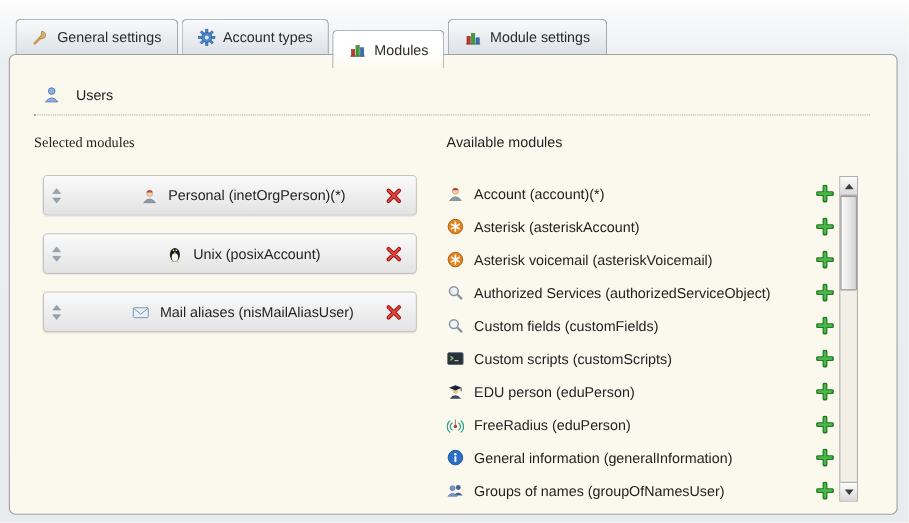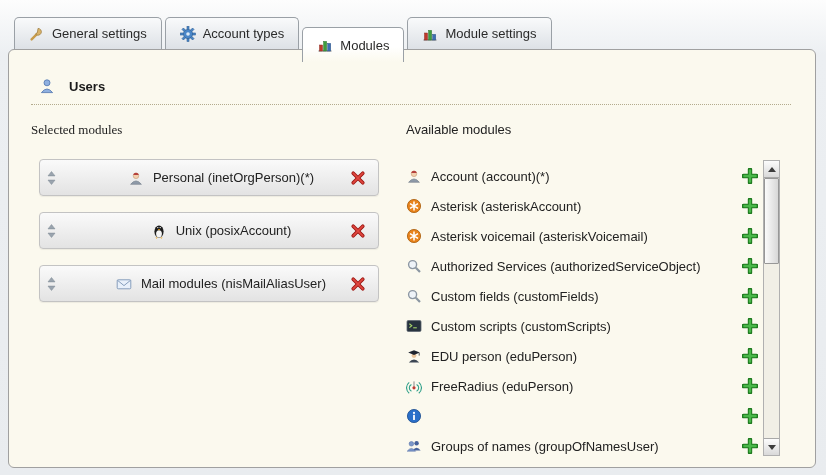--- a/index.html
+++ b/index.html
@@ -9,21 +9,21 @@
   .tabbar{position:absolute;top:15px;left:14px;display:flex;gap:3px;z-index:5;}
   .tab{display:flex;align-items:center;gap:7px;padding:0 14px;height:32px;margin-top:2px;
        border:1px solid #9aa0a6;border-bottom:none;border-radius:5px 5px 0 0;
        background:linear-gradient(#f9fafb,#dde1e6);font-size:13px;color:#2a2a2a;cursor:pointer;box-sizing:border-box;}
   .tab.active{margin-top:12px;height:35px;background:linear-gradient(#ffffff 55%,#fbf9ee);z-index:6;}
   .ticon{display:flex;align-items:center;}
   
   .panel{position:absolute;left:8px;top:49px;width:808px;height:419px;background:#fbf9ee;
          border:1px solid #a0a0a0;border-radius:6px;box-sizing:border-box;z-index:1;}
   .users-heading{position:absolute;left:30px;top:28px;display:flex;align-items:center;gap:5px;}
-  .users-heading .utext{font-size:13px;font-weight:bold;color:#1a1a1a;}
+  .users-heading .utext{font-size:13px;font-weight:normal;color:#1a1a1a;}
   .heading-rule{position:absolute;left:22px;right:24px;top:54px;border-top:1px dotted #b3ab8d;}
   .col-label{position:absolute;font-size:13px;color:#222;}
   .col-label.sel{left:22px;top:72px;font-family:Liberation Serif, serif;}
   .col-label.avail{left:397px;top:72px;}
   
   .selected-list{position:absolute;left:30px;top:109px;width:340px;}
   .sel-row{position:relative;height:37px;margin-bottom:16px;border:1px solid #c3c3c3;border-radius:4px;
            background:linear-gradient(#fafafa,#e3e3e3);display:flex;align-items:center;justify-content:center;
            box-sizing:border-box;cursor:move;box-shadow:0 1px 1px rgba(0,0,0,0.06);padding-left:24px;}
   .sel-row .handle{position:absolute;left:7px;top:50%;transform:translateY(-50%);display:flex;cursor:ns-resize;}
@@ -177,21 +177,21 @@
             <path d="M4.5 1 L8 5.4 H1 Z" fill="#9aa4ae" stroke="#7d8893" stroke-width="0.5"></path>
             <path d="M4.5 14 L1 9.6 H8 Z" fill="#9aa4ae" stroke="#7d8893" stroke-width="0.5"></path>
           </svg>
         </span>
         <span class="row-ico">
           <svg width="16" height="16" viewBox="0 0 16 16">
             <rect x="1.2" y="3.8" width="13.6" height="9" rx="1" fill="#e8f0fa" stroke="#7b94b5" stroke-width="0.9"></rect>
             <path d="M1.6 4.4 L8 9.6 L14.4 4.4" fill="none" stroke="#7b94b5" stroke-width="0.9"></path>
           </svg>
         </span>
-        <span class="row-label">Mail modules (nisMailAliasUser)</span>
+        <span class="row-label">Mail aliases (nisMailAliasUser)</span>
         <span class="del">
           <svg width="16" height="16" viewBox="0 0 16 16">
             <path d="M3.2 3.2 L12.8 12.8 M12.8 3.2 L3.2 12.8" stroke="#9c1612" stroke-width="3.6" stroke-linecap="round"></path>
             <path d="M3.2 3.2 L12.8 12.8 M12.8 3.2 L3.2 12.8" stroke="#e0473f" stroke-width="1.8" stroke-linecap="round"></path>
           </svg>
         </span>
       </div>
     </div>
 
     <div class="available-list">
@@ -330,20 +330,21 @@
       </div>
 
       <div class="av-row">
         <span class="row-ico">
           <svg width="16" height="16" viewBox="0 0 16 16">
             <circle cx="8" cy="8" r="6.6" fill="#2a6fc9" stroke="#1b4c8f" stroke-width="0.8"></circle>
             <circle cx="8" cy="4.9" r="1.1" fill="#fff"></circle>
             <rect x="7.1" y="6.7" width="1.8" height="5.2" rx="0.5" fill="#fff"></rect>
           </svg>
         </span>
+        <span class="row-label">General information (generalInformation)</span>
         <span class="add">
           <svg width="16" height="16" viewBox="0 0 16 16">
             <path d="M8 1.6 V14.4 M1.6 8 H14.4" stroke="#1e7a1e" stroke-width="4.4" stroke-linecap="round"></path>
             <path d="M8 2.4 V13.6 M2.4 8 H13.6" stroke="#49b749" stroke-width="2.4" stroke-linecap="round"></path>
           </svg>
         </span>
       </div>
 
       <div class="av-row">
         <span class="row-ico">

